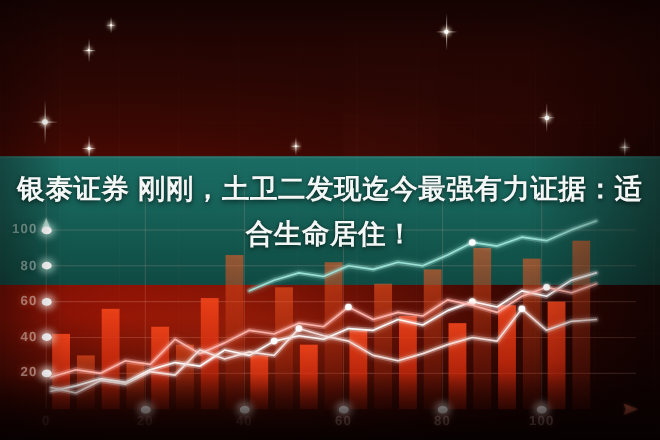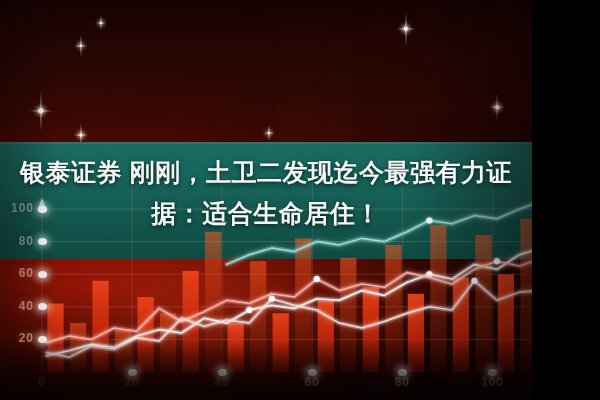--- a/index.html
+++ b/index.html
@@ -1,17 +1,17 @@
 <!DOCTYPE html>
 <html><head>
 <meta charset="utf-8">
 <style>
   html,body{margin:0;padding:0;background:#000;}
   #stage{
-    position:relative;width:532px;height:400px;overflow:hidden;
+    position:relative;width:600px;height:400px;overflow:hidden;
     font-family:"Liberation Sans","DejaVu Sans",sans-serif;
     background:#140404;
   }
 
   
   .bg-base{
     position:absolute;inset:0;
     background:
       radial-gradient(120% 90% at 18% 72%, #9e1405 0%, #7d1004 16%, #5a0b03 32%, #3a0702 50%, #200402 68%, #120202 100%);
   }

